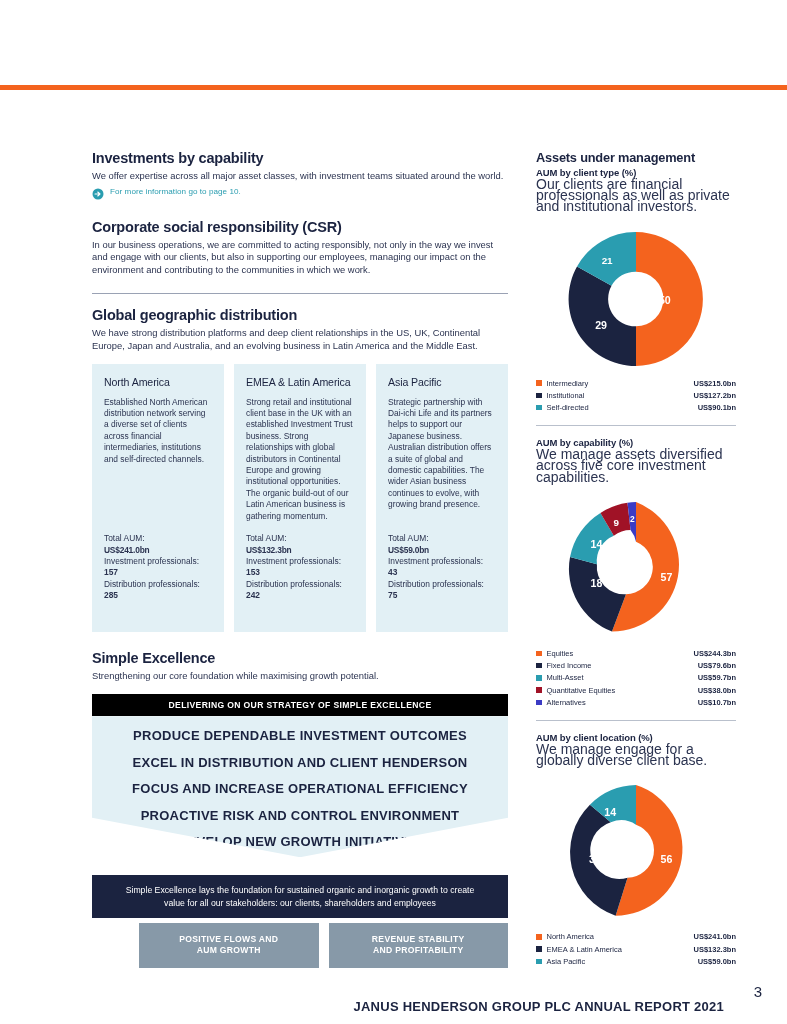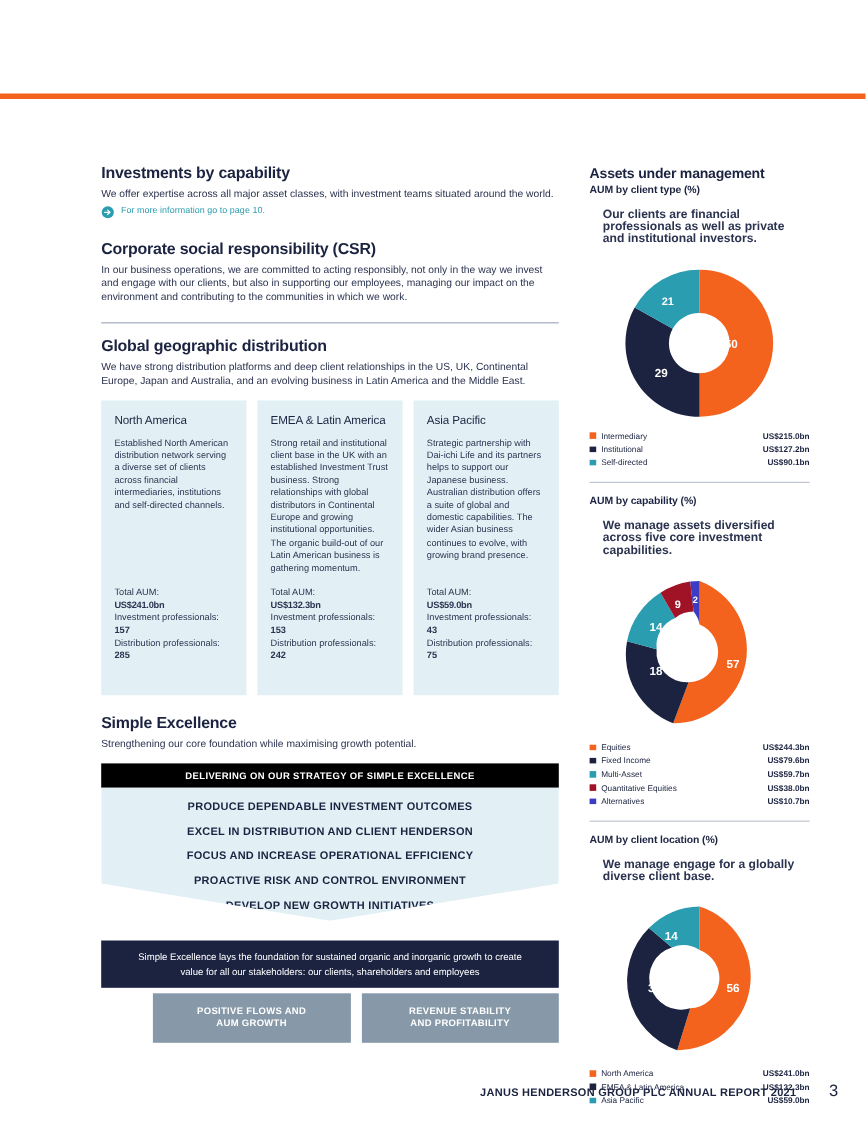--- a/index.html
+++ b/index.html
@@ -38,44 +38,44 @@
   .val-lg{font-size:11.6px;font-weight:bold;color:#f4631e;margin:0 0 6px;letter-spacing:-0.2px;}
   .val-sm{font-size:10.3px;font-weight:bold;color:#f4631e;margin:0 0 8px;}
   .val-sm.last{margin-bottom:0;}
 
   
   .se-wrap{margin-top:12px;position:relative;}
   .se-bar{background:#000000;color:#fff;text-align:center;font-size:8.6px;font-weight:bold;
           letter-spacing:0.35px;padding:6px 0 6px;}
   .se-body{background:#e2f0f5;padding:12px 0 8px;
            clip-path:polygon(0 0,100% 0,100% 72%,50% 100%,0 72%);}
-  .se-line{text-align:center;font-size:10px;font-weight:bold;letter-spacing:0.25px;
+  .se-line{text-align:center;font-size:13px;font-weight:bold;letter-spacing:0.25px;
            color:#1b2340;margin:0 0 11.5px;}
   .se-line.last{margin-bottom:0;}
   .se-foot{background:#1b2340;color:#ffffff;text-align:center;font-size:8.7px;line-height:12.4px;
            padding:9px 28px;margin-top:18px;box-sizing:border-box;}
   .se-cols{display:flex;gap:10px;margin-top:5px;}
   .se-col{background:#8799a8;color:#fff;text-align:center;font-size:8.6px;font-weight:bold;
           line-height:11.5px;letter-spacing:0.3px;padding:11px 0;width:203px;box-sizing:border-box;}
 
   
   h2.aum{font-size:12.8px;font-weight:bold;margin:0 0 2px;letter-spacing:-0.2px;}
   h3.chart-t{font-size:9.5px;font-weight:bold;margin:0 0 1px;letter-spacing:-0.1px;}
-  p.chart-d{font-size:11px;line-height:11.2px;margin:12px;color:#2b3350;font-weight:bold;}
+  p.chart-d{font-size:14px;line-height:11.2px;margin:0;color:#2b3350;}
   .donut-box{display:flex;justify-content:center;margin:10px 0 4px;}
   .legend{margin-top:4px;}
   .leg-row{display:flex;align-items:center;font-size:7.5px;margin-bottom:3.3px;}
   .sw{width:5.5px;height:5.5px;flex:0 0 5.5px;margin-right:5px;}
   .leg-name{flex:1 1 auto;color:#1b2340;}
   .leg-val{font-weight:bold;color:#1b2340;white-space:nowrap;}
   hr.rdiv{border:0;border-top:1px solid #b9c0cc;margin:13px 0 11px;}
 
   
   .footer{position:absolute;left:0;top:988px;width:787px;}
-  .foot-txt{position:absolute;right:63px;top:0;font-size:10px;font-weight:bold;letter-spacing:0.25px;color:#1b2340;}
+  .foot-txt{position:absolute;right:63px;top:11px;font-size:13px;font-weight:bold;letter-spacing:0.25px;color:#1b2340;}
   .pg-num{position:absolute;right:25px;top:-5px;font-size:15px;color:#1b2340;}
 </style>
 </head>
 <body>
 
 <div class="page">
 
   <div class="top-rule"></div>
 
   <div class="col-left">

